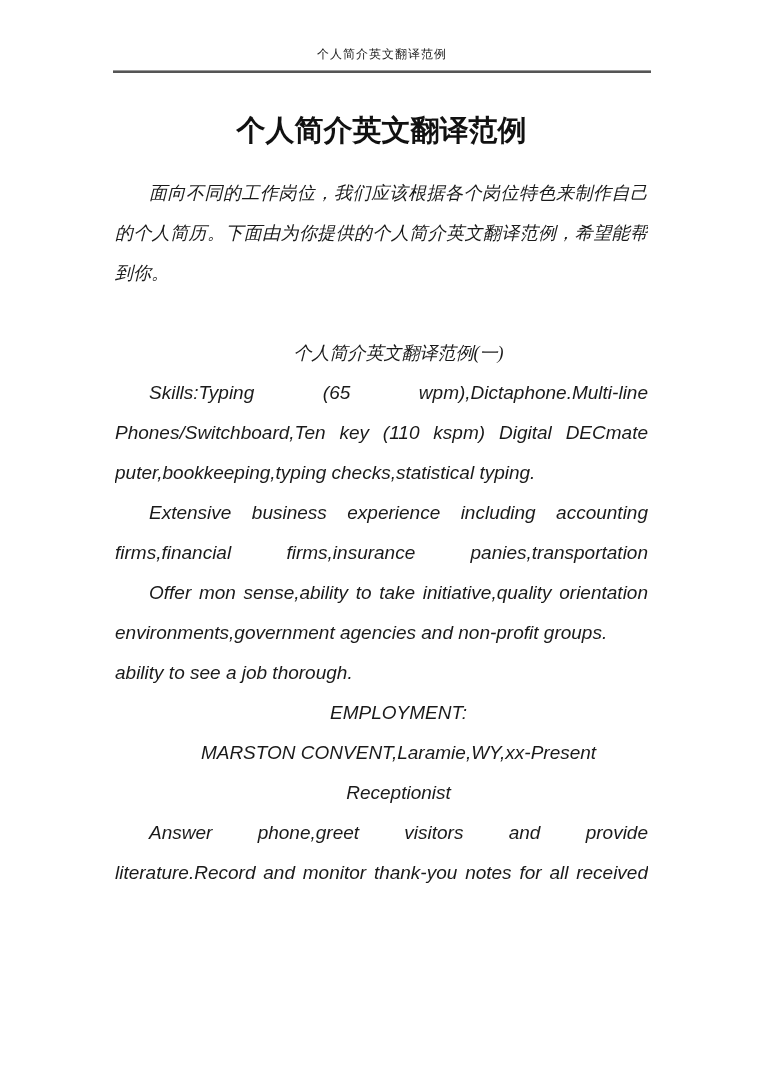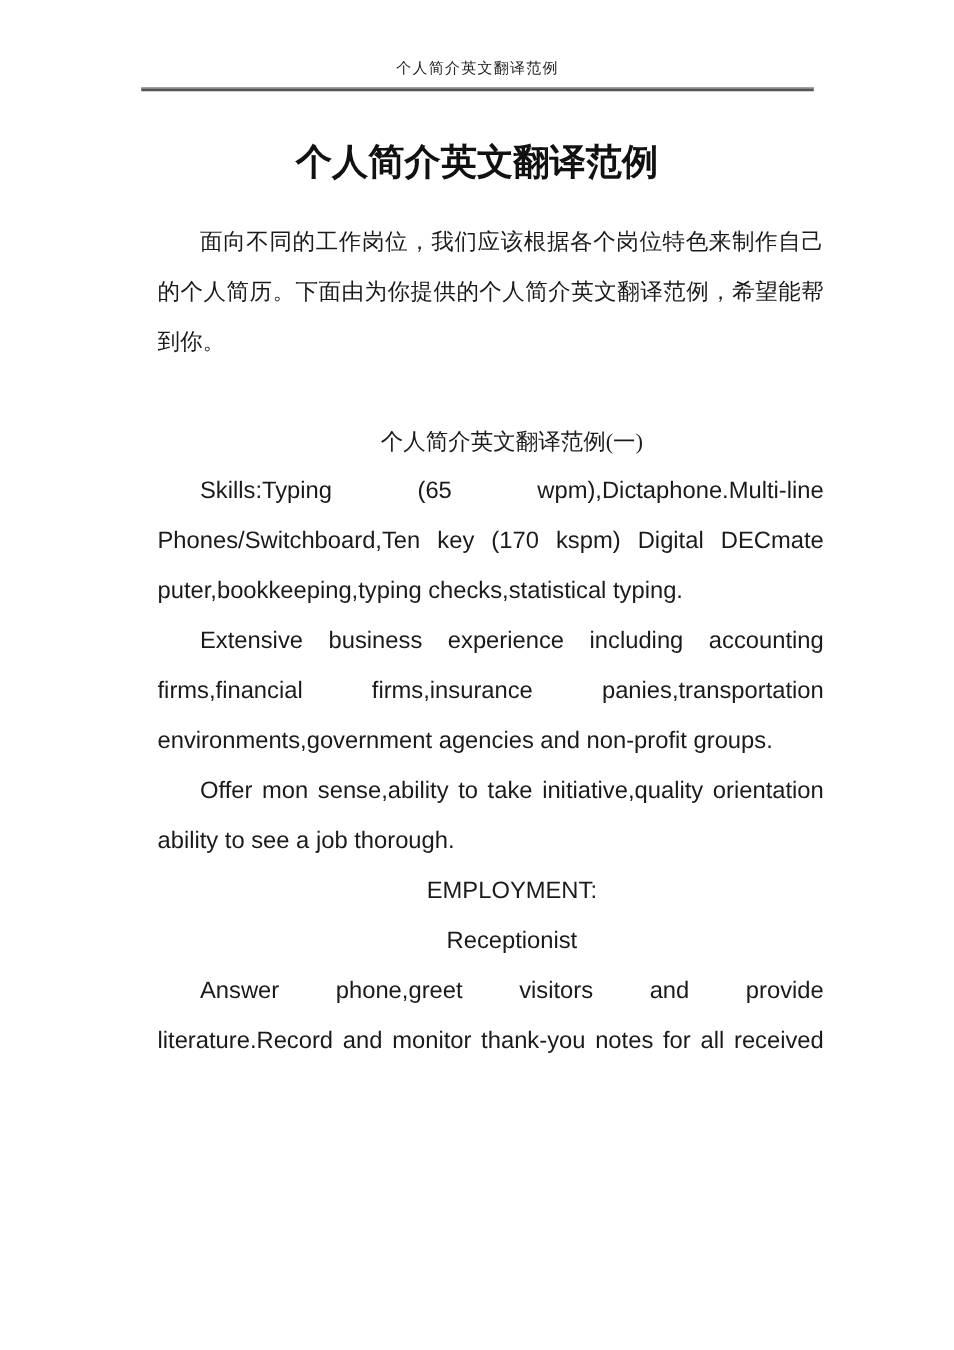--- a/index.html
+++ b/index.html
@@ -44,22 +44,23 @@
     line-height: 46px;
     text-align: center;
     font-family: "Liberation Serif", serif;
     font-size: 29px;
     font-weight: bold;
     color: #111;
   }
   .doc-body {
     position: absolute;
     top: 173px;
-    left: 126px;
+    left: 115px;
     width: 533px;
+    font-style: italic;
   }
   .line {
     height: 40px;
     line-height: 40px;
     overflow: hidden;
     white-space: normal;
   }
   .cn {
     font-family: "Liberation Serif", serif;
     font-size: 18px;
@@ -87,31 +88,32 @@
   <h1 class="doc-title">个人简介英文翻译范例</h1>
 
   <div class="doc-body">
     <div class="line cn first just">面向不同的工作岗位，我们应该根据各个岗位特色来制作自己</div>
     <div class="line cn just">的个人简历。下面由为你提供的个人简介英文翻译范例，希望能帮</div>
     <div class="line cn">到你。</div>
 
     <div class="line cn first gap-above">个人简介英文翻译范例(一)</div>
 
     <div class="line en first just">Skills:Typing (65 wpm),Dictaphone.Multi-line</div>
-    <div class="line en just">Phones/Switchboard,Ten key (170 kspm) Digital DECmate</div>
+    <div class="line en just">Phones/Switchboard,Ten key (110 kspm) Digital DECmate</div>
     <div class="line en">puter,bookkeeping,typing checks,statistical typing.</div>
 
     <div class="line en first just">Extensive business experience including accounting firms,legal</div>
     <div class="line en just">firms,financial firms,insurance panies,transportation panies,medical</div>
+    <div class="line en first just">Offer mon sense,ability to take initiative,quality orientation and the</div>
+
     <div class="line en">environments,government agencies and non-profit groups.</div>
-
-    <div class="line en first just">Offer mon sense,ability to take initiative,quality orientation and the</div>
     <div class="line en">ability to see a job thorough.</div>
 
 
     <div class="line en first">EMPLOYMENT:</div>
+    <div class="line en first">MARSTON CONVENT,Laramie,WY,xx-Present</div>
     <div class="line en first">Receptionist</div>
 
     <div class="line en first just">Answer phone,greet visitors and provide information,tours,and</div>
     <div class="line en just">literature.Record and monitor thank-you notes for all received</div>
   </div>
 
 </div>
 
 </body></html>

